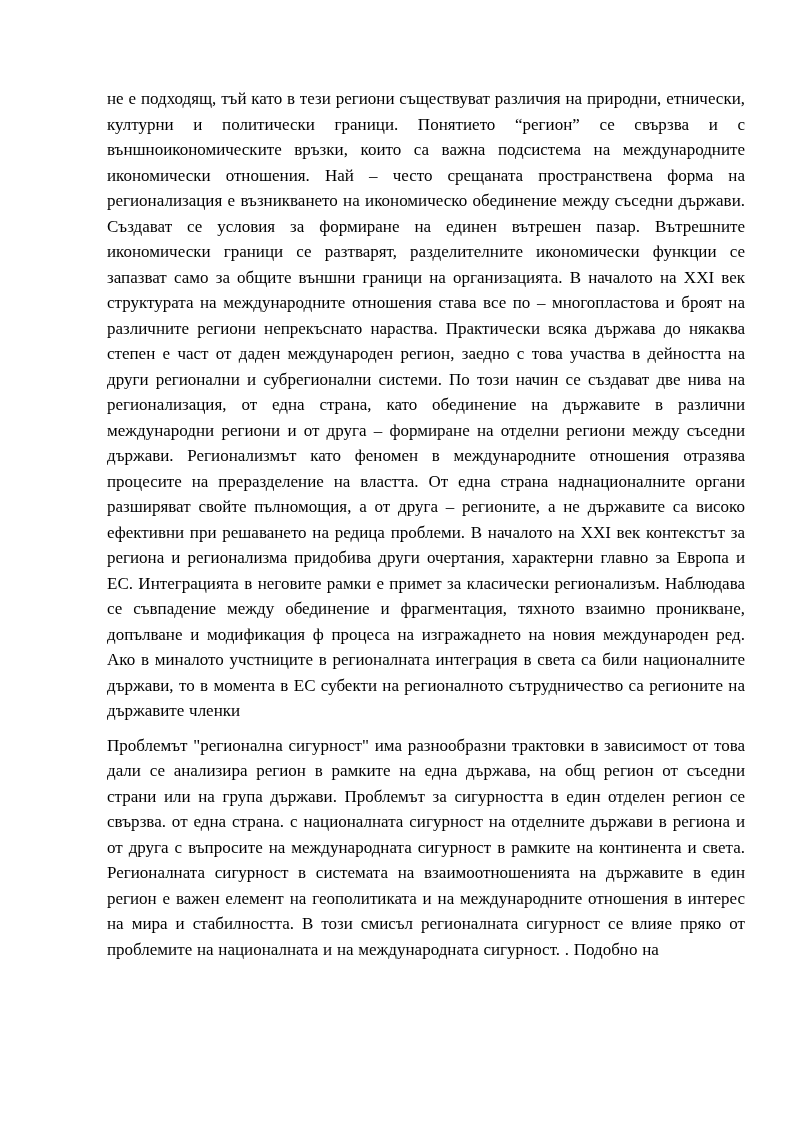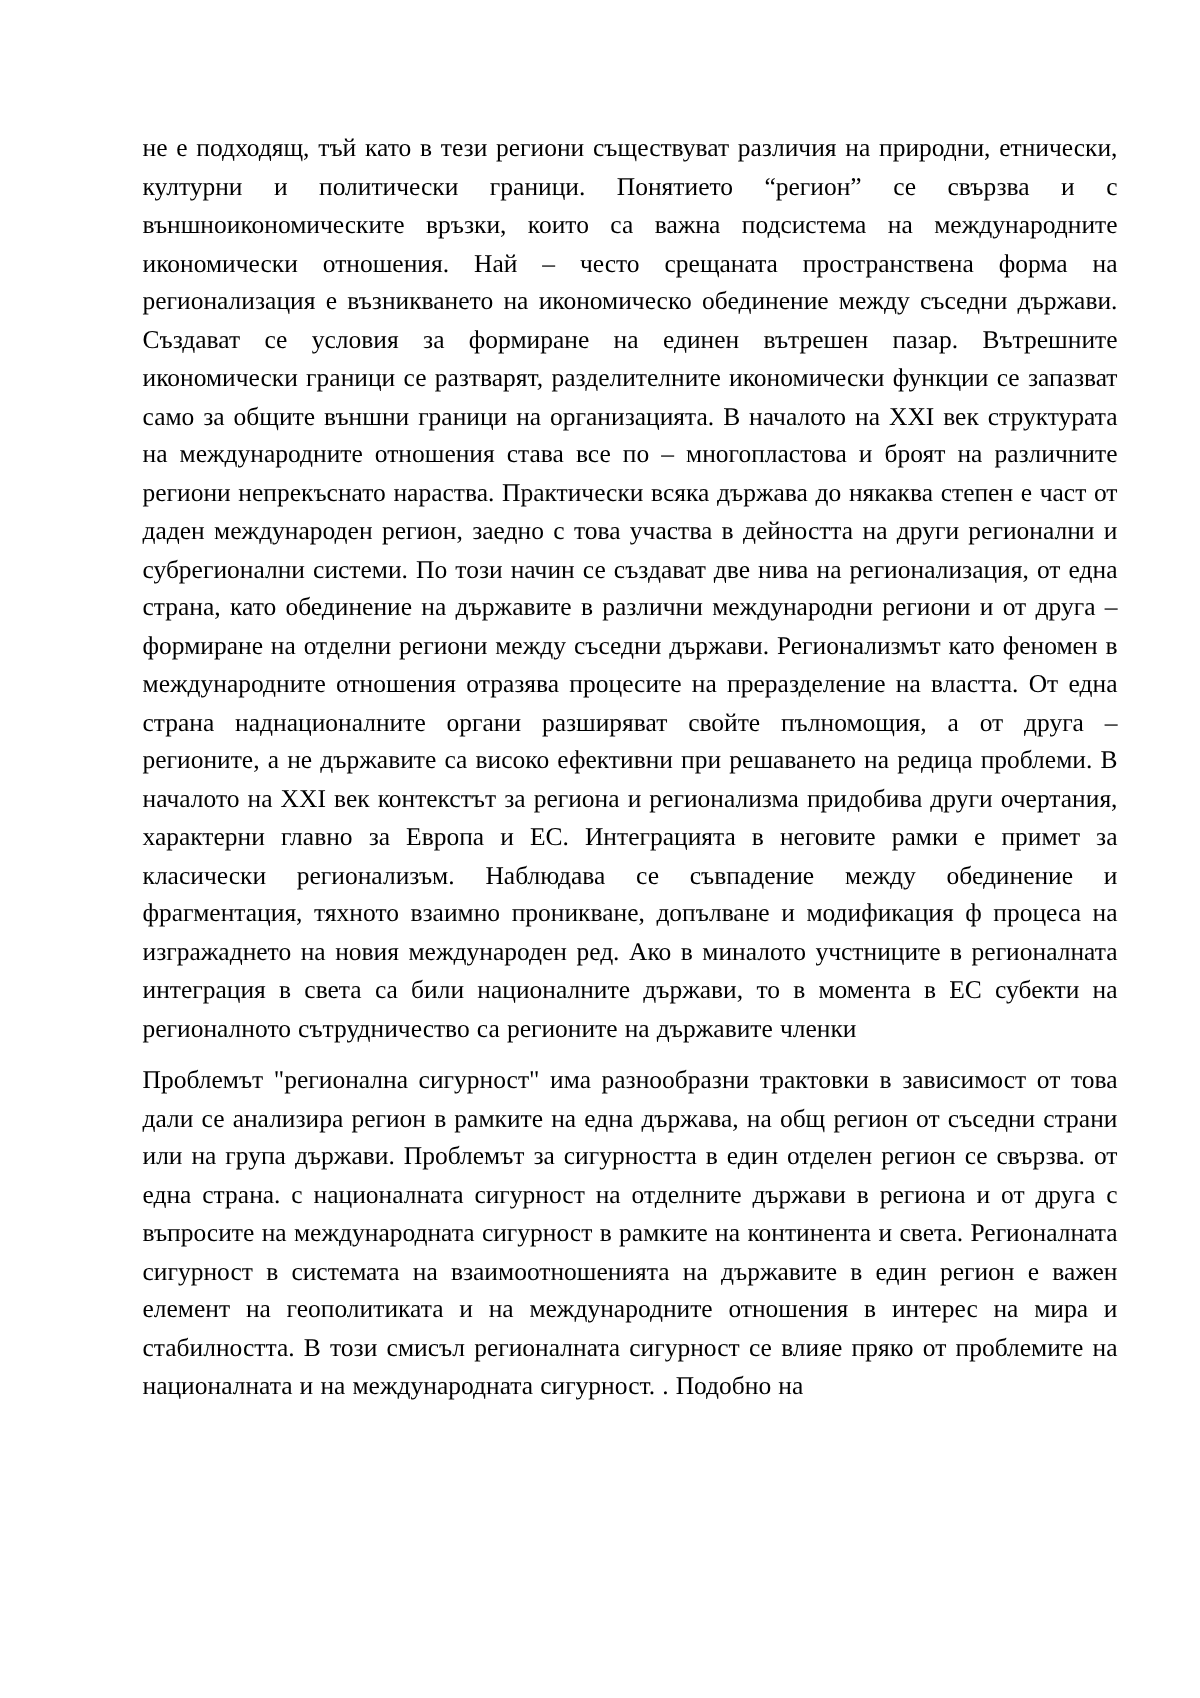--- a/index.html
+++ b/index.html
@@ -20,21 +20,21 @@
     width: 650px;
     color: #000000;
     font-family: "Liberation Serif", "DejaVu Serif", serif;
     font-size: 17px;
     line-height: 25.5px;
     text-align: justify;
     text-align-last: left;
     word-spacing: 0.5px;
   }
   .para {
-    margin: 0 0 9px 0;
+    margin: 0 0 9px 12px;
   }
 </style>
 </head>
 <body>
 
 <div class="page">
   <p class="para">не е подходящ, тъй като в тези региони съществуват различия на природни, етнически, културни и политически граници. Понятието “регион” се свързва и с външноикономическите връзки, които са важна подсистема на международните икономически отношения. Най – често срещаната пространствена форма на регионализация е възникването на икономическо обединение между съседни държави. Създават се условия за формиране на единен вътрешен пазар. Вътрешните икономически граници се разтварят, разделителните икономически функции се запазват само за общите външни граници на организацията. В началото на XXI век структурата на международните отношения става все по – многопластова и броят на различните региони непрекъснато нараства. Практически всяка държава до някаква степен е част от даден международен регион, заедно с това участва в дейността на други регионални и субрегионални системи. По този начин се създават две нива на регионализация, от една страна, като обединение на държавите в различни международни региони и от друга – формиране на отделни региони между съседни държави. Регионализмът като феномен в международните отношения отразява процесите на преразделение на властта. От една страна наднационалните органи разширяват свойте пълномощия, а от друга – регионите, а не държавите са високо ефективни при решаването на редица проблеми. В началото на XXI век контекстът за региона и регионализма придобива други очертания, характерни главно за Европа и ЕС. Интеграцията в неговите рамки е примет за класически регионализъм. Наблюдава се съвпадение между обединение и фрагментация, тяхното взаимно проникване, допълване  и модификация ф процеса на изгражаднето на новия международен ред. Ако в миналото учстниците в регионалната интеграция в света са били националните държави, то в момента в ЕС субекти на регионалното сътрудничество са регионите на държавите членки</p>
   <p class="para">Проблемът "регионална сигурност" има разнообразни трактовки в зависимост от това дали се анализира регион в рамките на една държава, на общ регион от съседни страни или на група държави. Проблемът за сигурността в един отделен регион се свързва. от една страна. с националната сигурност на отделните държави в региона и от друга  с въпросите на международната сигурност в рамките на континента и света. Регионалната сигурност в системата на взаимоотношенията на държавите в един регион е важен елемент на геополитиката и на международните отношения в интерес на мира и стабилността. В този смисъл регионалната сигурност се влияе пряко от проблемите на националната и на международната сигурност. . Подобно на</p>
 </div>
 

